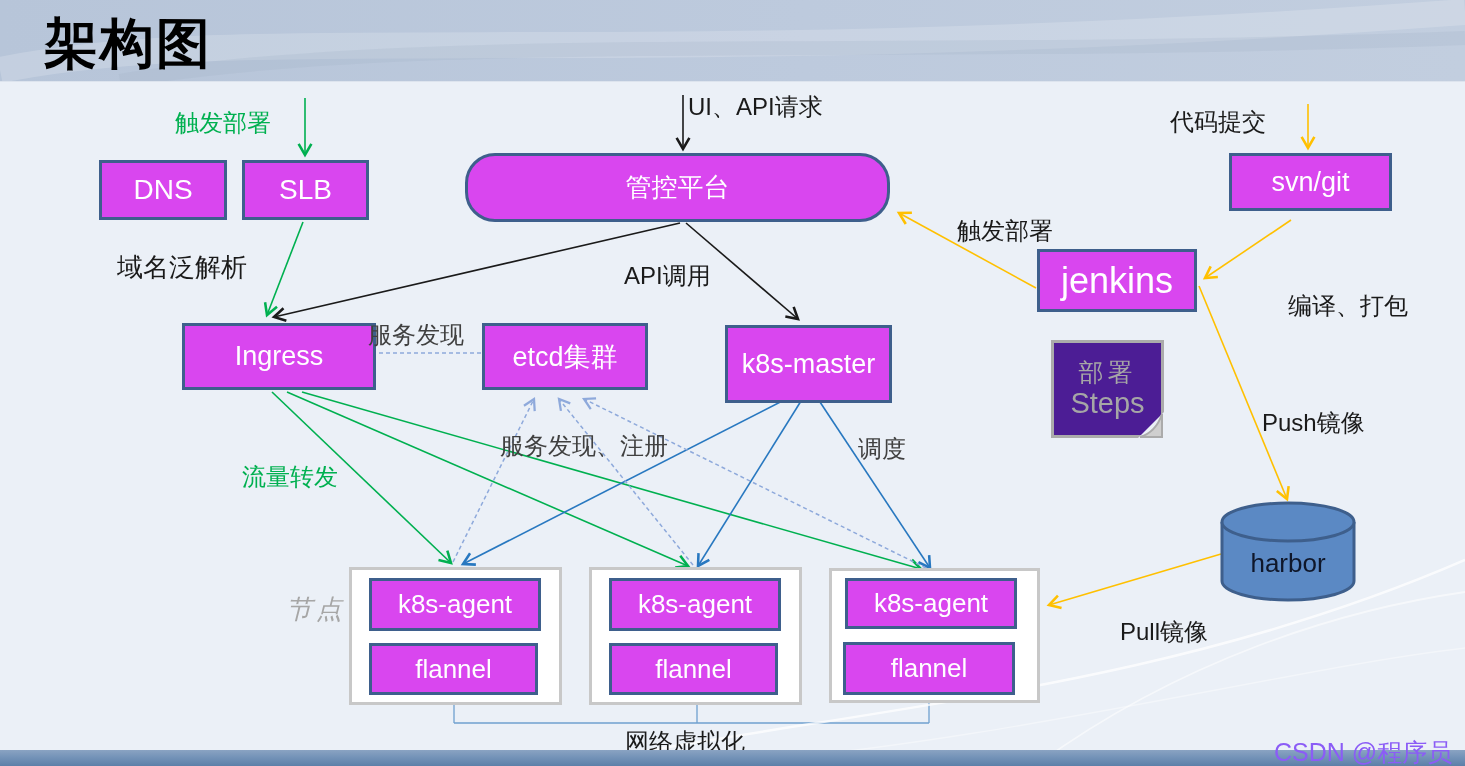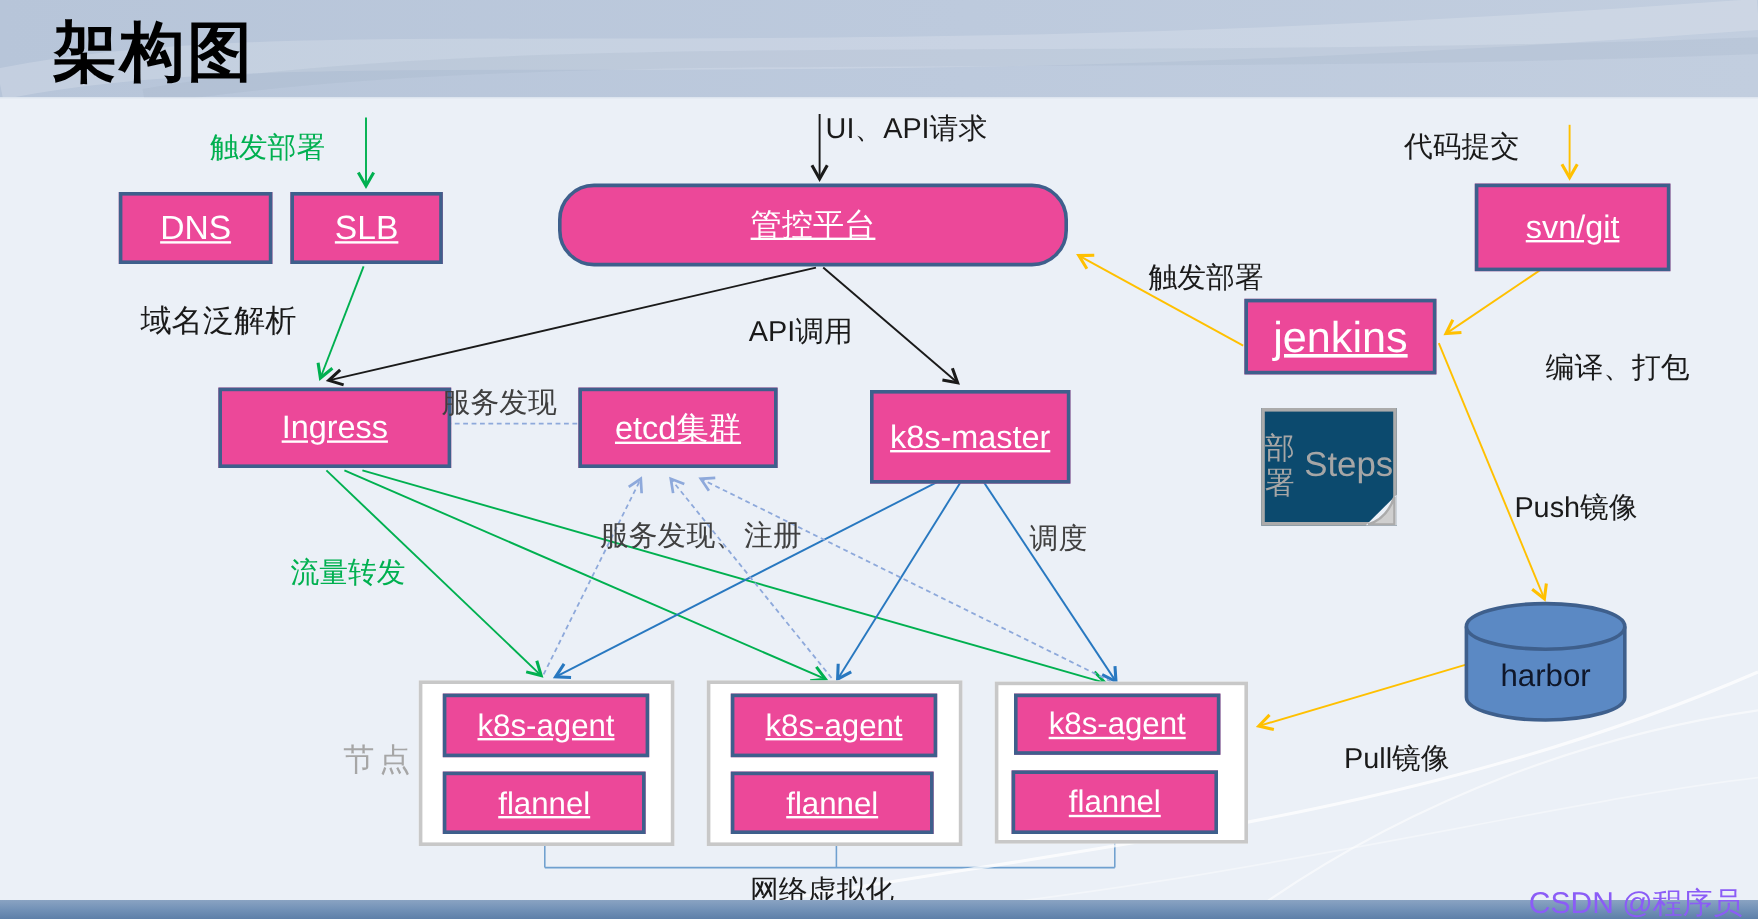--- a/index.html
+++ b/index.html
@@ -3,30 +3,30 @@
 <meta charset="utf-8">
 <style>
   html,body{margin:0;padding:0;}
   body{font-family:"Liberation Sans","DejaVu Sans",sans-serif;}
   .slide{position:relative;width:1465px;height:766px;background:#ebf0f7;overflow:hidden;}
   .header{position:absolute;left:0;top:0;width:1465px;height:81px;
           background:linear-gradient(90deg,#b7c5d9 0%,#bdcadd 55%,#c2cedf 100%);border-bottom:1px solid #dde4ee;}
   .title{position:absolute;left:44px;top:8px;font-size:54px;font-weight:600;color:#000;letter-spacing:2px;}
   .footer{position:absolute;left:0;top:750px;width:1465px;height:16px;
           background:linear-gradient(#8aa3c2 0%,#7493b8 45%,#5d7fa8 100%);}
-  .box{position:absolute;background:#ec4899;border:3px solid #3e5f8c;box-sizing:border-box;
-       color:#fff;display:flex;align-items:center;justify-content:center;font-size:26px;text-decoration:underline;}
+  .box{position:absolute;background:#d946ef;border:3px solid #3e5f8c;box-sizing:border-box;
+       color:#fff;display:flex;align-items:center;justify-content:center;font-size:26px;}
   .nodebox{position:absolute;background:#fff;border:3px solid #c8c8c8;box-sizing:border-box;}
   .lbl{position:absolute;white-space:nowrap;font-size:24px;color:#1a1a1a;}
   .lbl.green{color:#00b050;}
   .lbl.blue{color:#404040;}
   .lbl.gray{color:#a6a6a6;}
-  .note{position:absolute;left:1051px;top:340px;width:113px;height:98px;background:#0c4a6e;
+  .note{position:absolute;left:1051px;top:340px;width:113px;height:98px;background:#4c1d95;
         border:3px solid #ababab;box-sizing:border-box;color:#a6a6a6;
-        display:flex;flex-direction:row;align-items:center;justify-content:center;line-height:1.15;}
+        display:flex;flex-direction:column;align-items:center;justify-content:center;line-height:1.15;}
   .note .l1{font-size:25px;letter-spacing:4px;}
   .note .l2{font-size:29px;}
   .note svg{position:absolute;right:-3px;bottom:-3px;}
   .harbor-label{position:absolute;left:1222px;top:548px;width:132px;text-align:center;
         color:#0f172a;font-size:26px;}
   .wm{position:absolute;left:1274px;top:736px;font-size:25px;color:#8b5cf6;}
   svg.edges{position:absolute;left:0;top:0;}
 </style>
 </head>
 <body>
@@ -114,21 +114,21 @@
     </div>
 
   <div class="box" style="left:242px;top:160px;width:127px;height:60px;font-size:28px;">
     <span>SLB</span>
     </div>
 
   <div class="box" style="left:465px;top:153px;width:425px;height:69px;border-radius:30px;">
     <span>管控平台</span>
     </div>
 
-  <div class="box" style="left:1229px;top:153px;width:163px;height:73px;font-size:27px;">
+  <div class="box" style="left:1229px;top:153px;width:163px;height:58px;font-size:27px;">
     <span>svn/git</span>
     </div>
 
   <div class="box" style="left:1037px;top:249px;width:160px;height:63px;font-size:36px;">
     <span>jenkins</span>
     </div>
 
   <div class="box" style="left:182px;top:323px;width:194px;height:67px;font-size:27px;">
     <span>Ingress</span>
     </div>
@@ -188,19 +188,19 @@
   <div class="lbl" style="left:117px;top:250px;font-size:26px;">域名泛解析</div>
   <div class="lbl" style="left:624px;top:260px;">API调用</div>
   <div class="lbl" style="left:957px;top:215px;">触发部署</div>
   <div class="lbl" style="left:1288px;top:290px;">编译、打包</div>
   <div class="lbl blue" style="left:368px;top:319px;">服务发现</div>
   <div class="lbl" style="left:1262px;top:407px;">Push镜像</div>
   <div class="lbl green" style="left:242px;top:461px;">流量转发</div>
   <div class="lbl blue" style="left:500px;top:430px;">服务发现、注册</div>
   <div class="lbl blue" style="left:858px;top:433px;">调度</div>
   <div class="lbl" style="left:1120px;top:616px;">Pull镜像</div>
-  <div class="lbl gray" style="left:286px;top:616px;font-size:26px;letter-spacing:4px;">节点</div>
+  <div class="lbl gray" style="left:286px;top:592px;font-size:26px;letter-spacing:4px;font-style:italic;">节点</div>
   <div class="lbl" style="left:625px;top:726px;">网络虚拟化</div>
 
   <div class="footer"></div>
   <div class="wm">CSDN @程序员 小侯</div>
 
 </div>
 
 </body></html>

